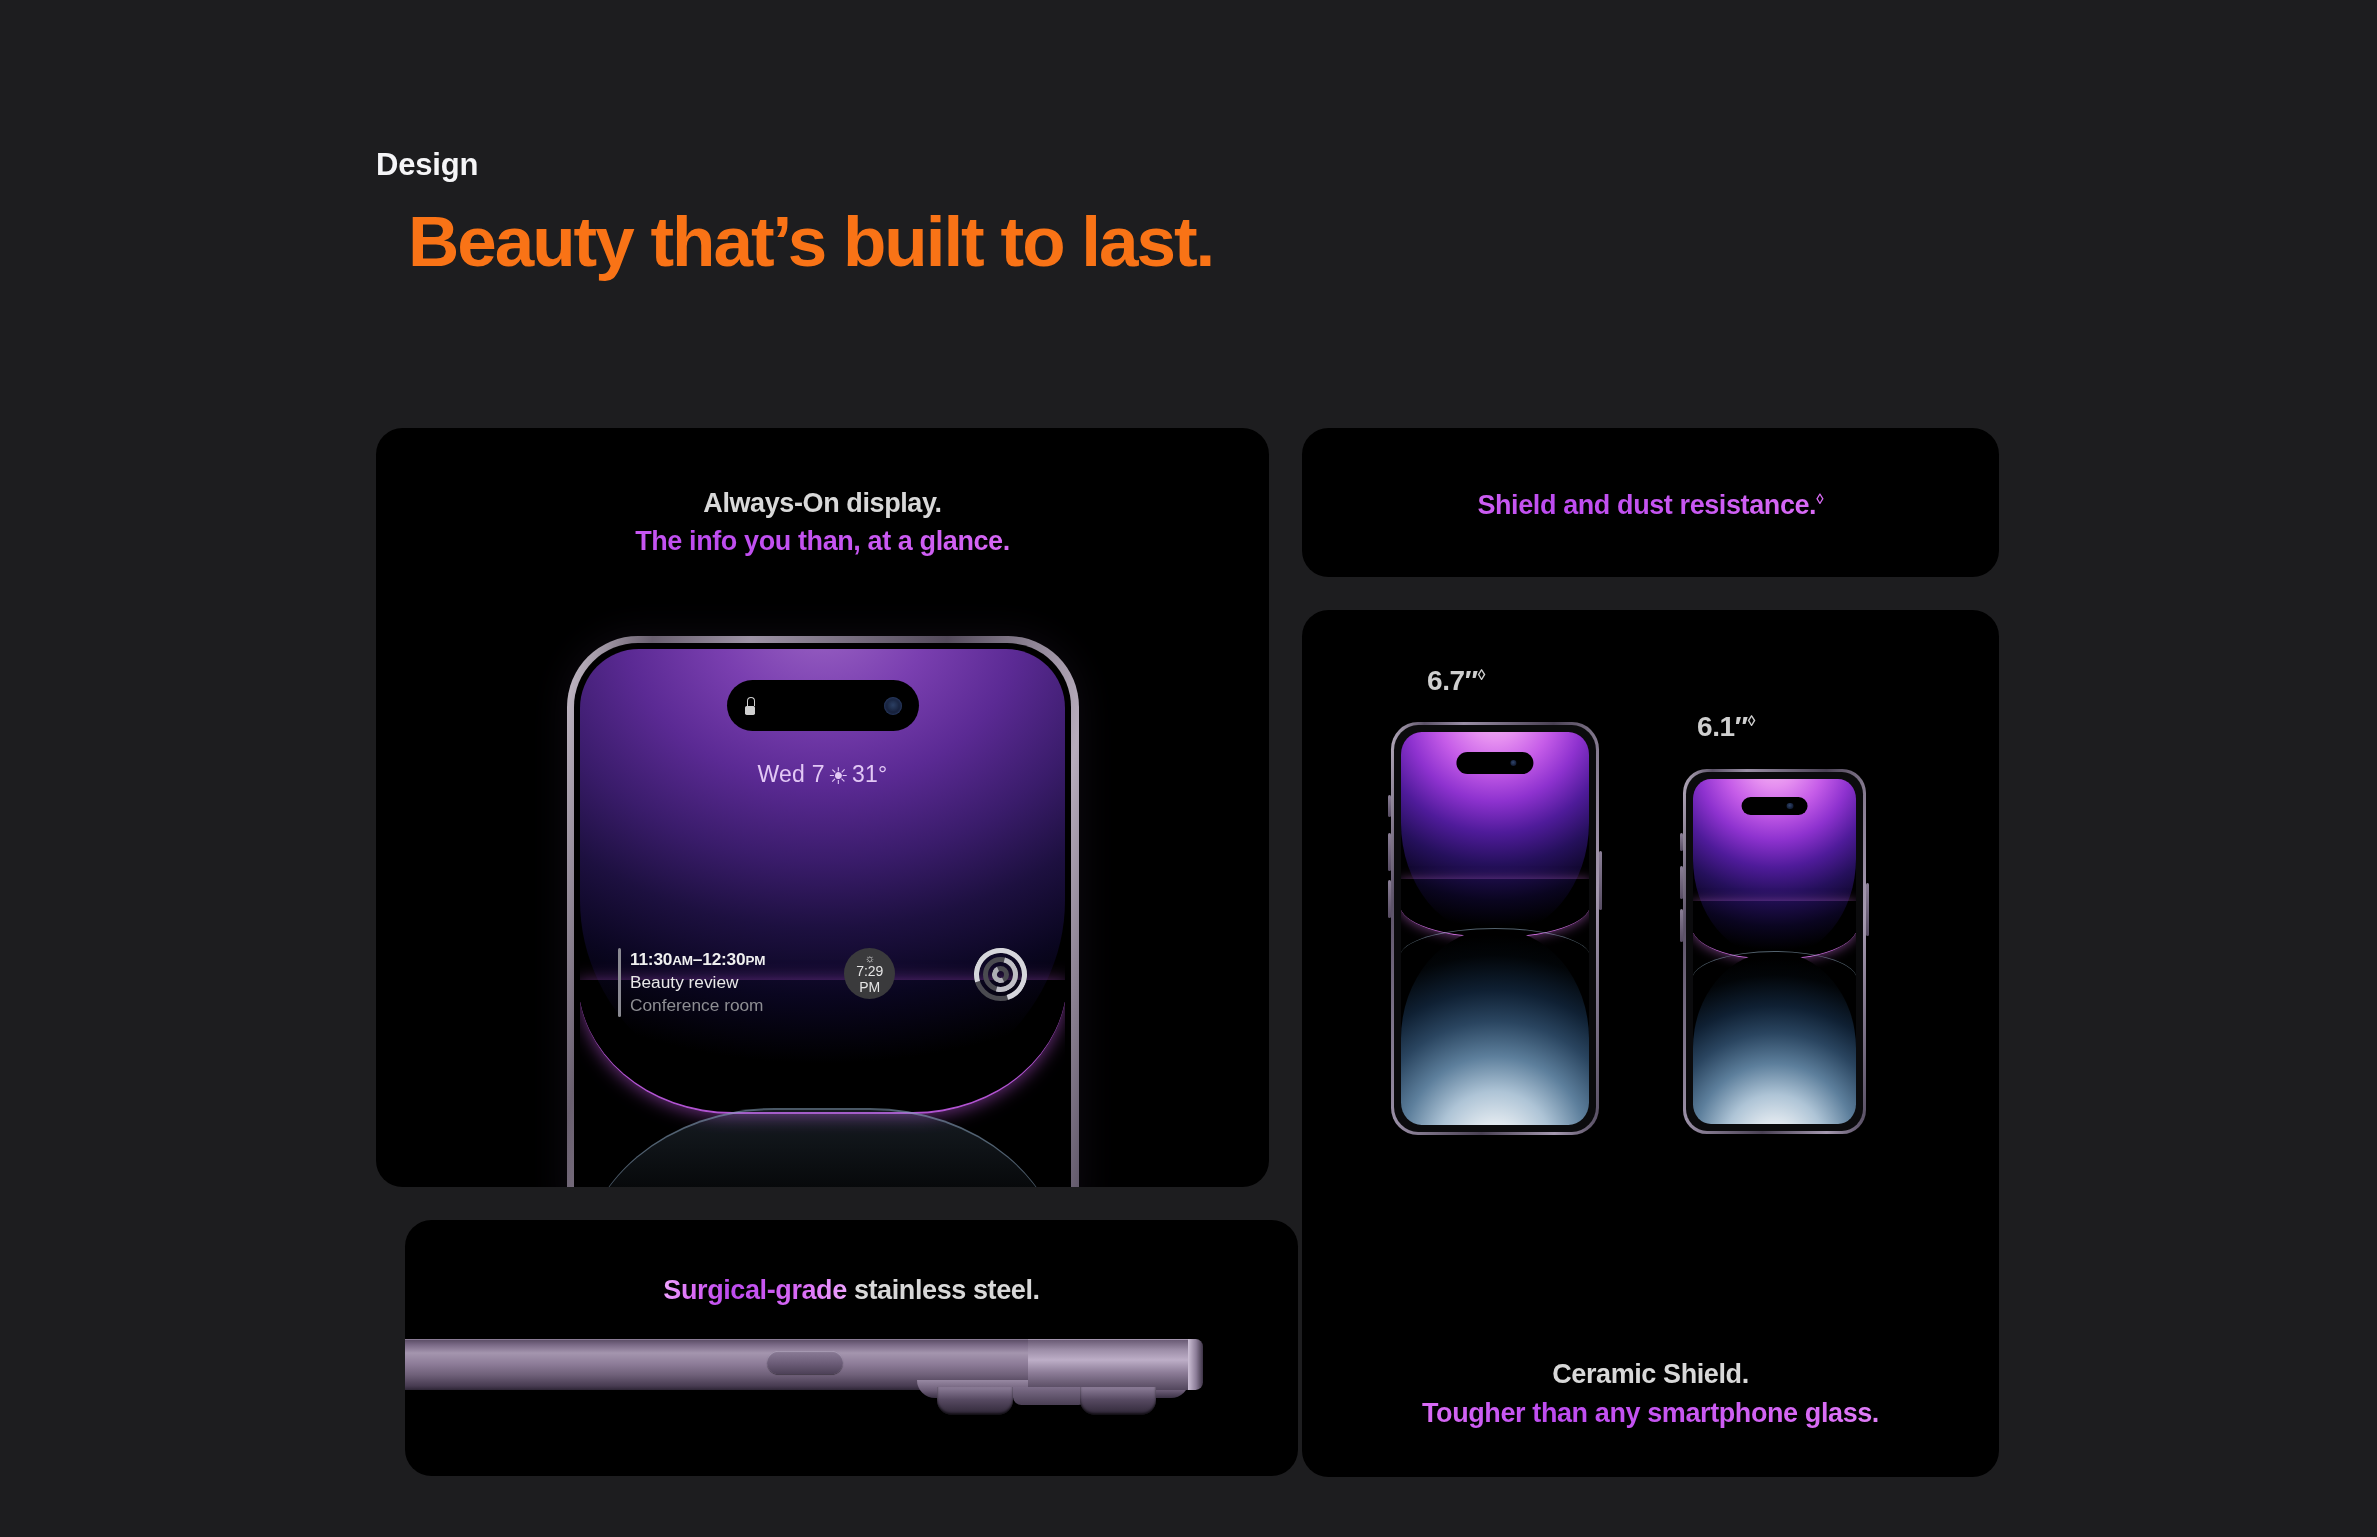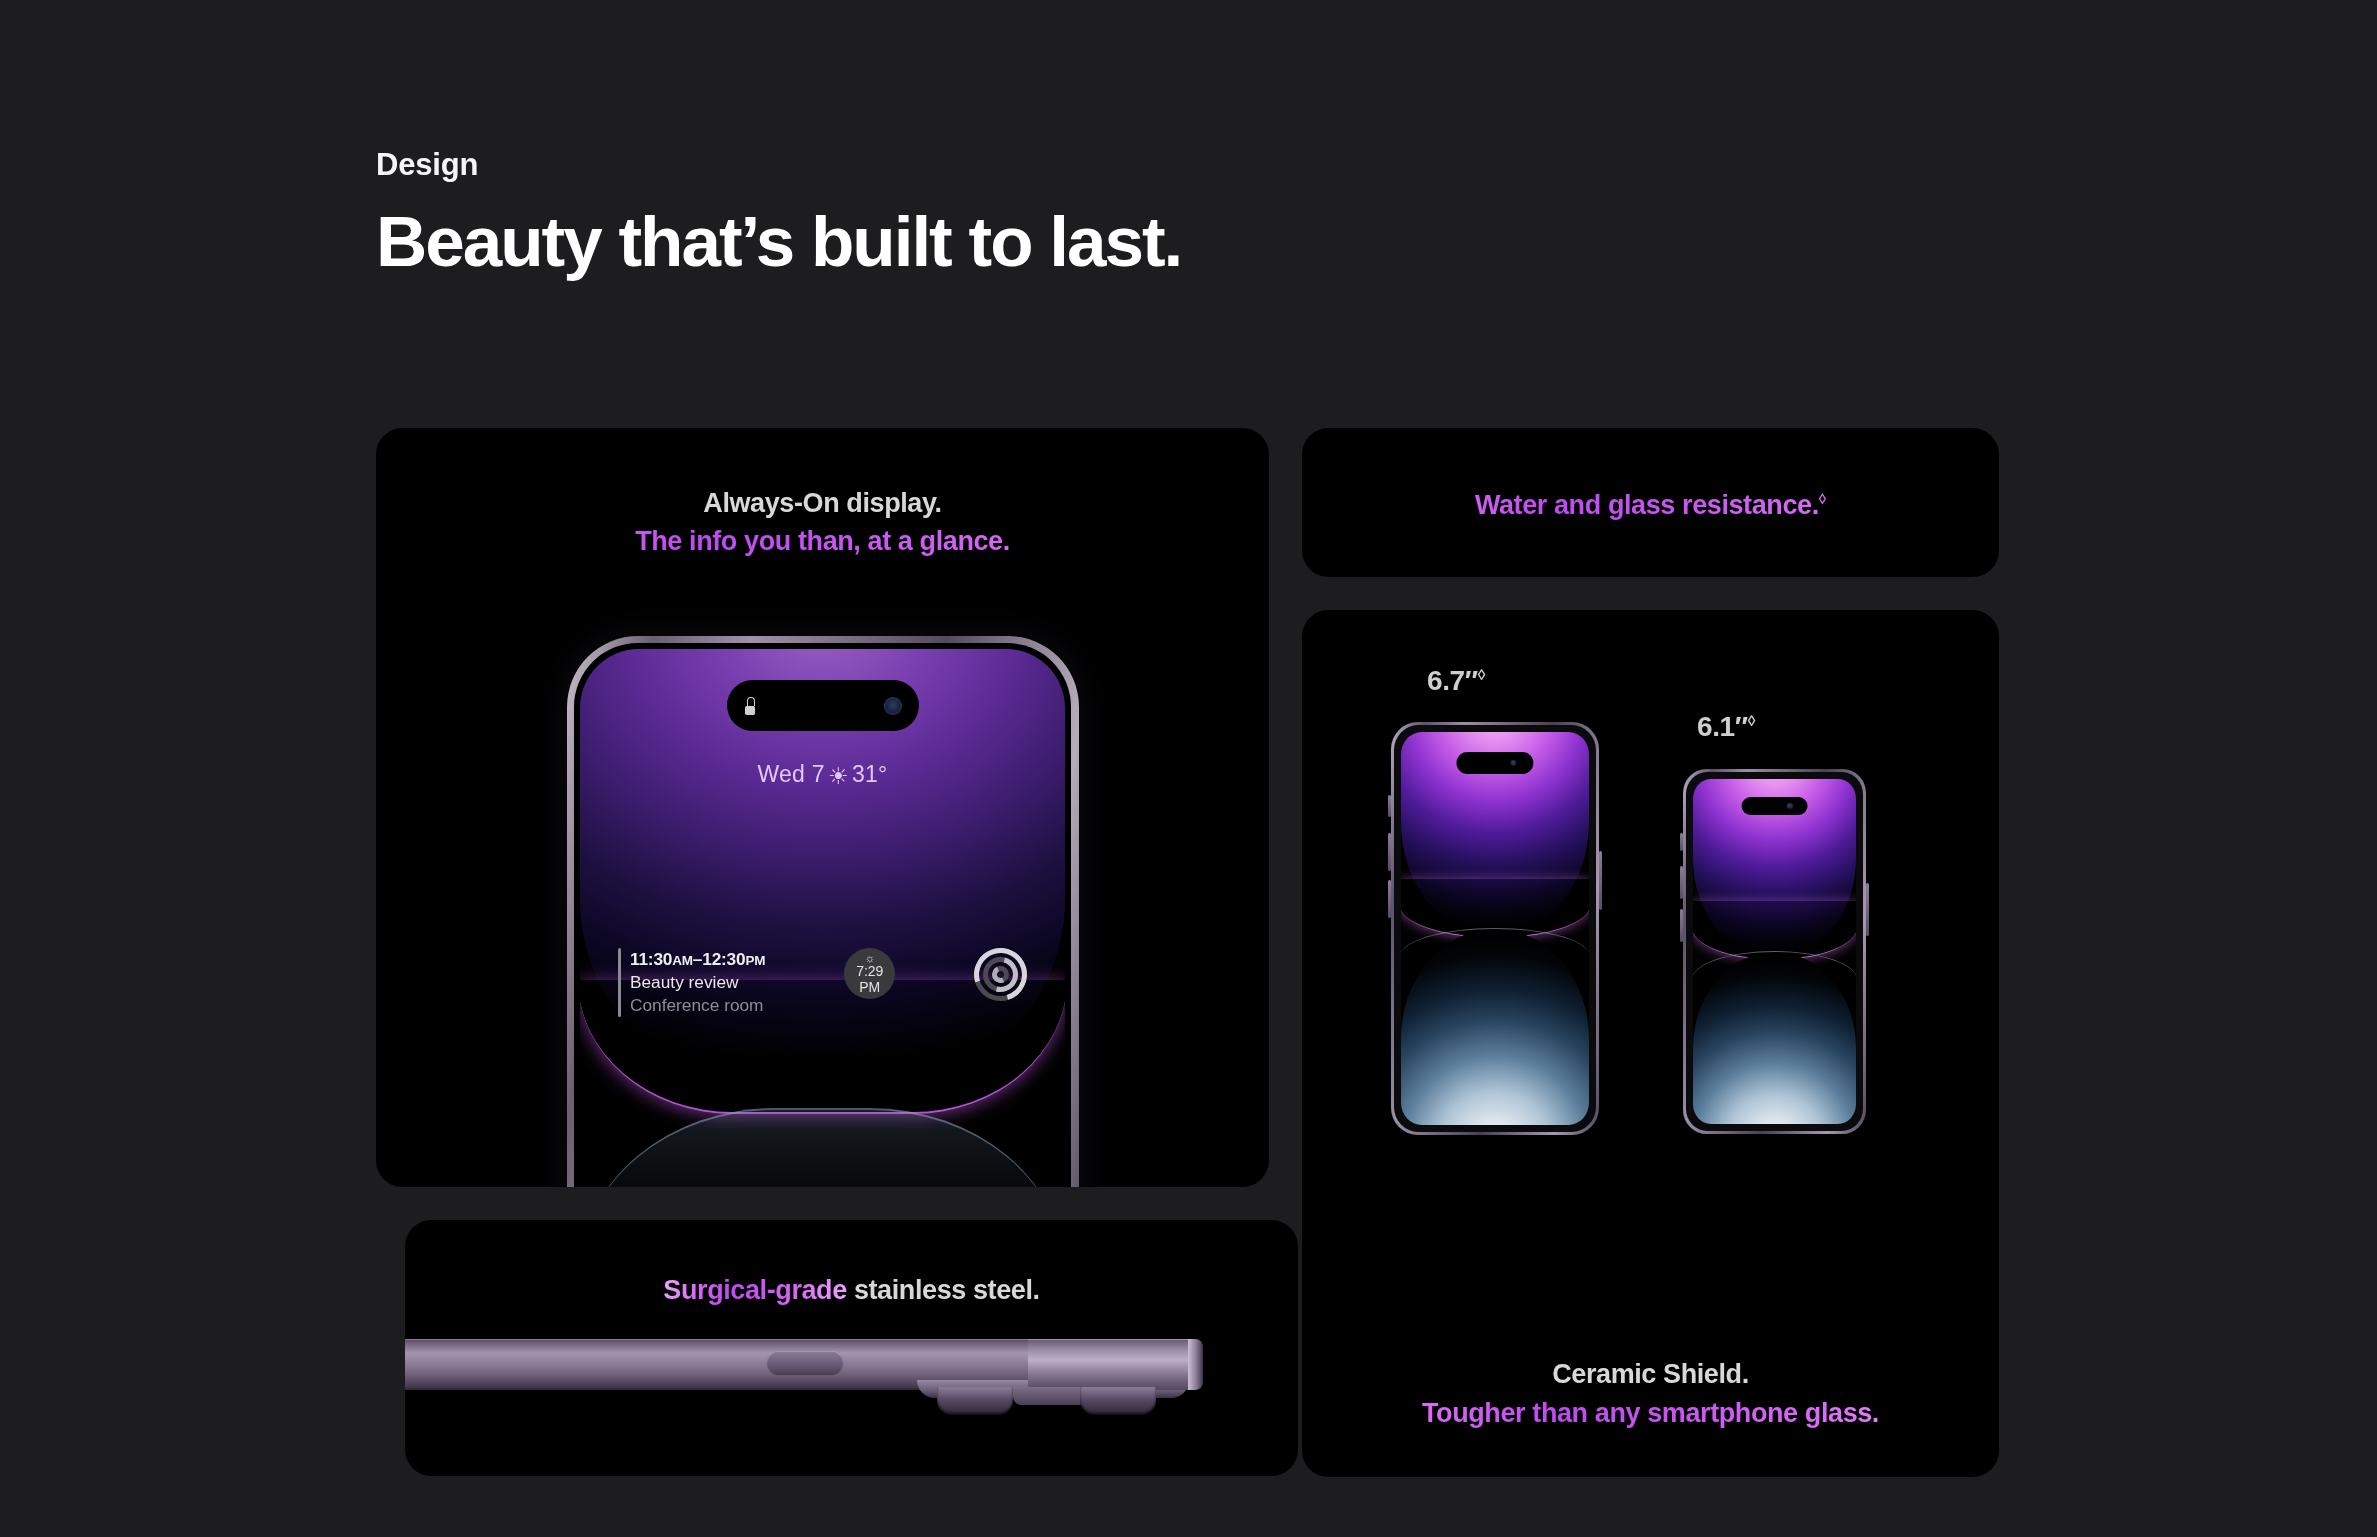--- a/index.html
+++ b/index.html
@@ -14,22 +14,22 @@
   .page { position:relative; width:2377px; height:1538px; }
 
   
   .header { position:absolute; left:376px; top:148px; }
   .eyebrow {
     font-size:31px; font-weight:700; color:#f5f5f7;
     letter-spacing:-0.2px; line-height:1.1;
   }
   .headline {
     margin-top:23px;
-    font-size:71px; font-weight:700; color:#ffffff;
-    letter-spacing:-2px; line-height:1.05;
+    font-size:71px; font-weight:700; color:#f97316;
+    letter-spacing:-2px; line-height:1.05;margin-left:32px;
   }
 
   
   .grid {
     position:absolute; left:376px; top:428px;
     width:1623px; height:1048px;
   }
   .card { position:absolute; background:#000; border-radius:26.4px; overflow:hidden;padding-left:33px; }
 
   .card-aod     { left:0;    top:0;    width:893px; height:759px; }
@@ -360,21 +360,21 @@
         <div class="bump"></div>
         <div class="bump-edge"></div>
         <div class="lens lens-a"></div>
         <div class="lens-mid"></div>
         <div class="lens lens-b"></div>
       </div>
     </div>
 
     <div class="card card-water">
       <div class="caption cap-water">
-        <div class="caption-line grad"><span>Water and glass resistance.</span><span class="fn">◊</span></div>
+        <div class="caption-line grad"><span>Shield and dust resistance.</span><span class="fn">◊</span></div>
       </div>
     </div>
 
     <div class="card card-ceramic">
 
       <div class="sizes">
 
         <div class="size-label lbl-67"><span>6.7</span><span class="inch">″</span><span class="fn">◊</span></div>
 
         <div class="size-label lbl-61"><span>6.1</span><span class="inch">″</span><span class="fn">◊</span></div>

